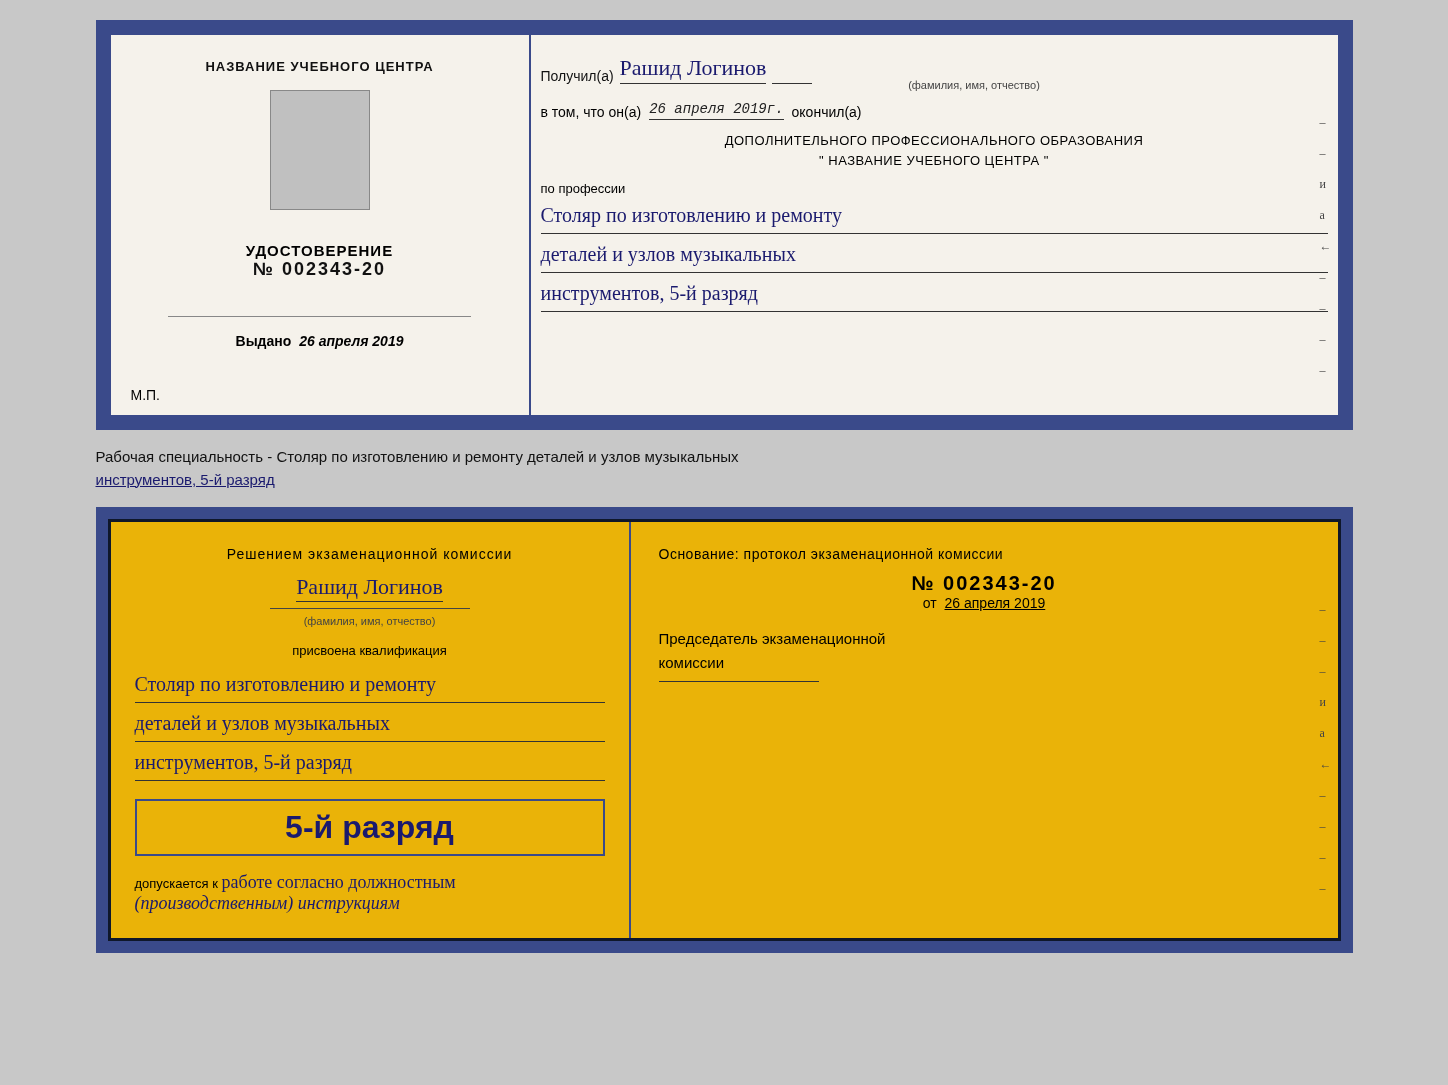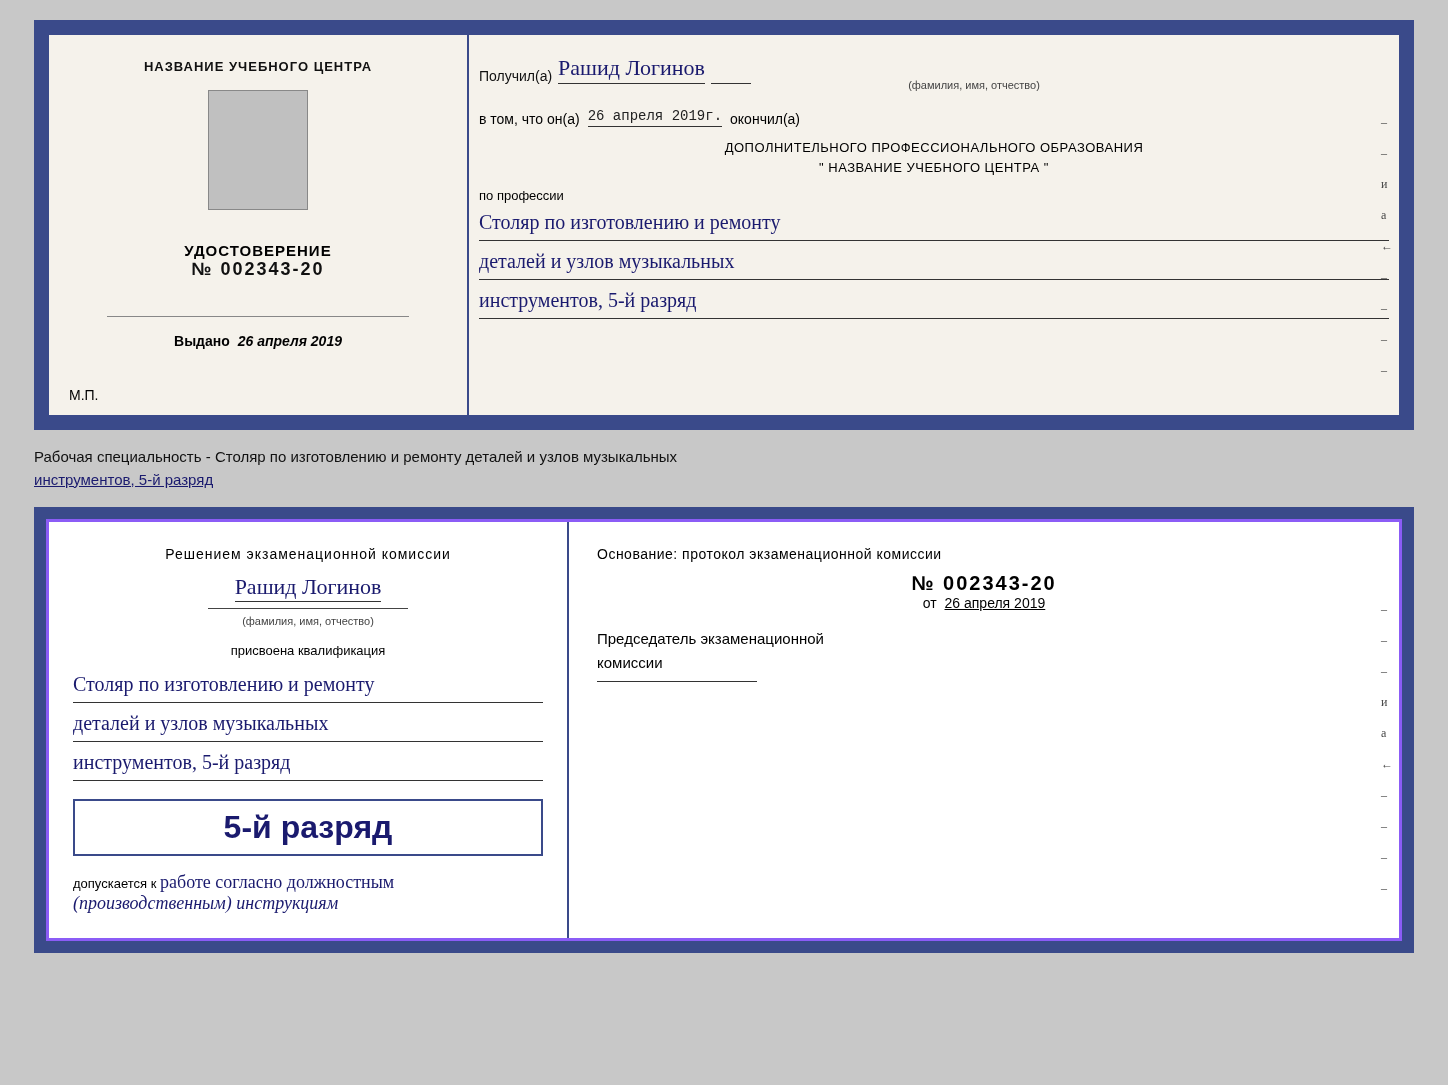--- a/index.html
+++ b/index.html
@@ -9,21 +9,21 @@
       width: 1448px;
       min-height: 1085px;
       display: flex;
       flex-direction: column;
       align-items: center;
       padding: 20px;
       gap: 12px;
     }
 
     .document-wrapper {
-      width: 1380px;
+      width: 1257px;
       display: flex;
       flex-direction: column;
       gap: 12px;
     }
 
     
     .top-cert {
       display: flex;
       width: 100%;
       border: 3px solid #3a4a8a;
@@ -141,20 +141,21 @@
       display: flex;
       align-items: flex-end;
       gap: 8px;
       font-size: 14px;
       font-family: Arial, sans-serif;
       margin-top: 8px;
     }
 
     .handwritten-date {
       font-family: 'Courier New', monospace;
+      font-style: italic;
       font-size: 14px;
       color: #222;
       border-bottom: 1px solid #333;
       padding-bottom: 2px;
     }
 
     .org-block {
       margin-top: 10px;
       font-size: 13px;
       font-family: Arial, sans-serif;
@@ -205,22 +206,22 @@
 
     .middle-text u {
       text-decoration: underline;
       color: #1a1a6e;
     }
 
     
     .bottom-cert {
       display: flex;
       width: 100%;
-      border: 3px solid #8b5cf6;
-      background: #ffffff;
+      border: 3px solid #0f172a;
+      background: #eab308;
       position: relative;
       min-height: 420px;
     }
 
     .bottom-left {
       width: 520px;
       border-right: 2px solid #3a4a8a;
       padding: 24px 24px;
       display: flex;
       flex-direction: column;
@@ -351,21 +352,21 @@
 
         <div class="poluchil-row">
           <span class="poluchil-label">Получил(а)</span>
           <span class="handwritten-name">Рашид Логинов</span>
           <span class="dash-placeholder">&nbsp;</span>
         </div>
         <div style="text-align: center; margin-left: 80px; margin-top: -4px;">
           <span class="sub-label">(фамилия, имя, отчество)</span>
         </div>
 
-        <div class="vtom-row" style="margin-top: 16px;">
+        <div class="vtom-row" style="margin-top: 9px;">
           <span>в том, что он(а)</span>
           <span class="handwritten-date">26 апреля 2019г.</span>
           <span>окончил(а)</span>
         </div>
 
         <div class="org-block">
           <div>ДОПОЛНИТЕЛЬНОГО ПРОФЕССИОНАЛЬНОГО ОБРАЗОВАНИЯ</div>
           <div>"   НАЗВАНИЕ УЧЕБНОГО ЦЕНТРА   "</div>
         </div>
 

